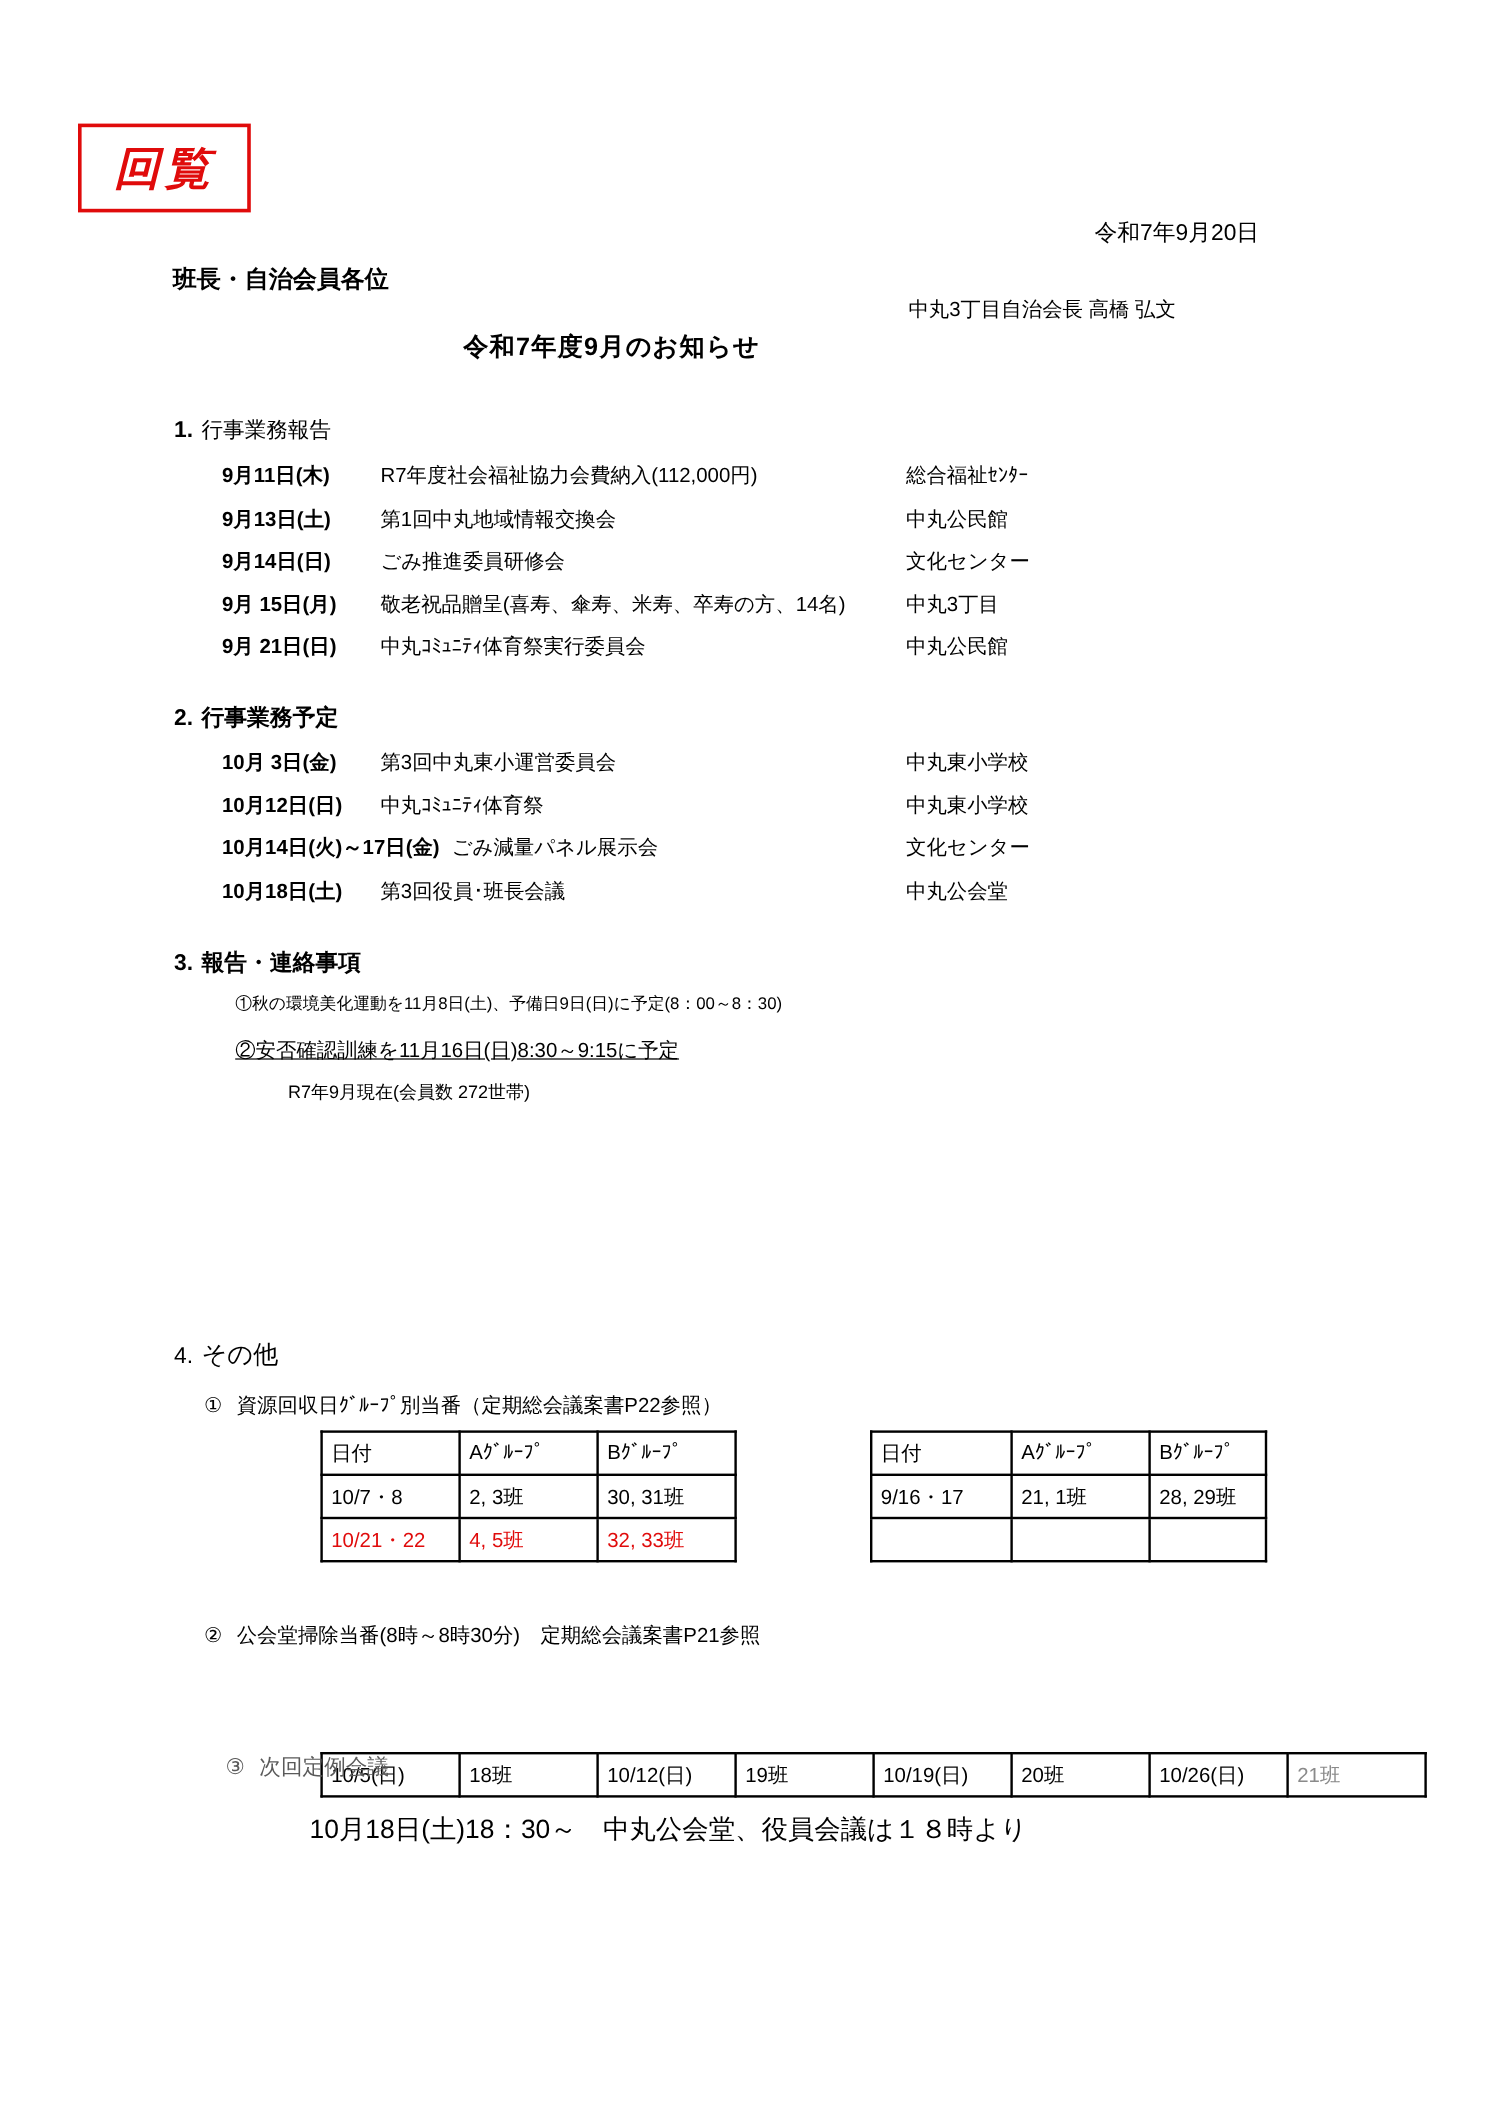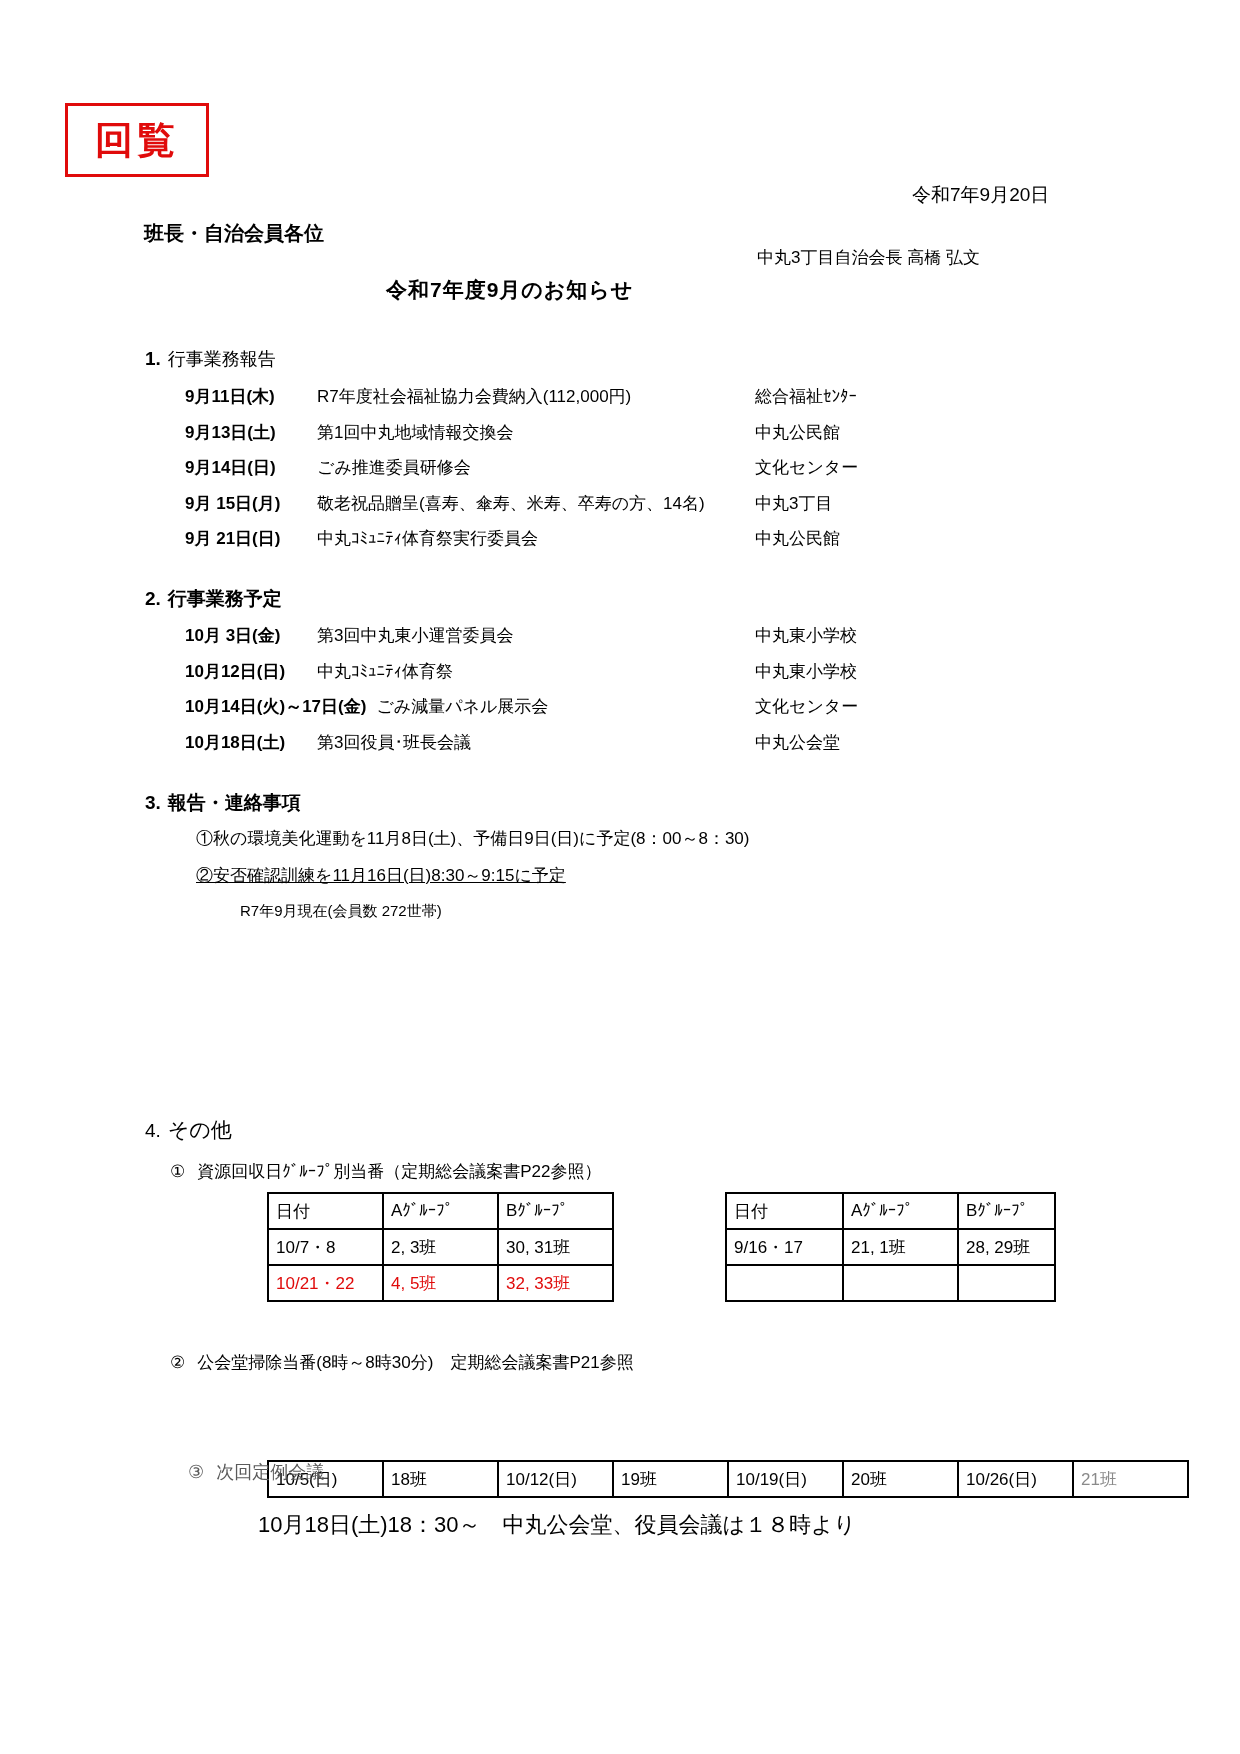--- a/index.html
+++ b/index.html
@@ -10,21 +10,21 @@
   }
   html,body{margin:0;padding:0;background:#fff;}
   .page{
     position:relative;width:1240px;height:1754px;background:#fff;
     font-family:"Liberation Sans",sans-serif;color:var(--ink);overflow:hidden;
   }
   .abs{position:absolute;white-space:nowrap;line-height:1.25;}
 
   
   .kairan{position:absolute;left:65px;top:103px;width:138px;height:68px;
-    border:3px solid var(--red);display:flex;align-items:center;justify-content:center;}
+    border:3px solid var(--red);display:flex;align-items:center;justify-content:center;font-style:italic;}
   .kairan-t{color:var(--red);font-size:38px;font-weight:bold;letter-spacing:4px;}
   .date{left:912px;top:183px;font-size:19px;}
   .addressee{left:144px;top:221px;font-size:20px;font-weight:bold;}
   .sender{left:757px;top:247px;font-size:17px;}
   .title{left:386px;top:277px;font-size:21px;font-weight:bold;letter-spacing:1px;}
 
   
   .sec-head{font-size:19px;}
   .sec-num{font-weight:bold;font-size:19px;margin-right:7px;}
   .sec-num-plain{font-weight:normal;font-size:19px;margin-right:7px;}
@@ -39,21 +39,21 @@
   
   .rows{font-size:17px;}
   .s1rows{left:185px;top:386px;}
   .s2rows{left:185px;top:625px;}
   .row{position:relative;display:flex;margin-bottom:13.5px;height:22px;align-items:center;}
   .rdate{min-width:132px;flex:none;font-weight:bold;}
   .revent{flex:none;}
   .rplace{position:absolute;left:570px;}
 
   
-  .s3i1{left:196px;top:828px;font-size:17px;}
+  .s3i1{left:196px;top:828px;font-size:14px;}
   .s3i2{left:196px;top:865px;font-size:17px;text-decoration:underline;}
   .s3note{left:240px;top:902px;font-size:15px;}
 
   
   .s4i1{left:170px;top:1161px;font-size:17px;}
   .s4i2{left:170px;top:1352px;font-size:17px;}
   .s4i3{left:188px;top:1461px;font-size:18px;color:var(--gray-dark);}
   .s4detail{left:258px;top:1511px;font-size:22px;}
   .marker{margin-right:12px;}
 

